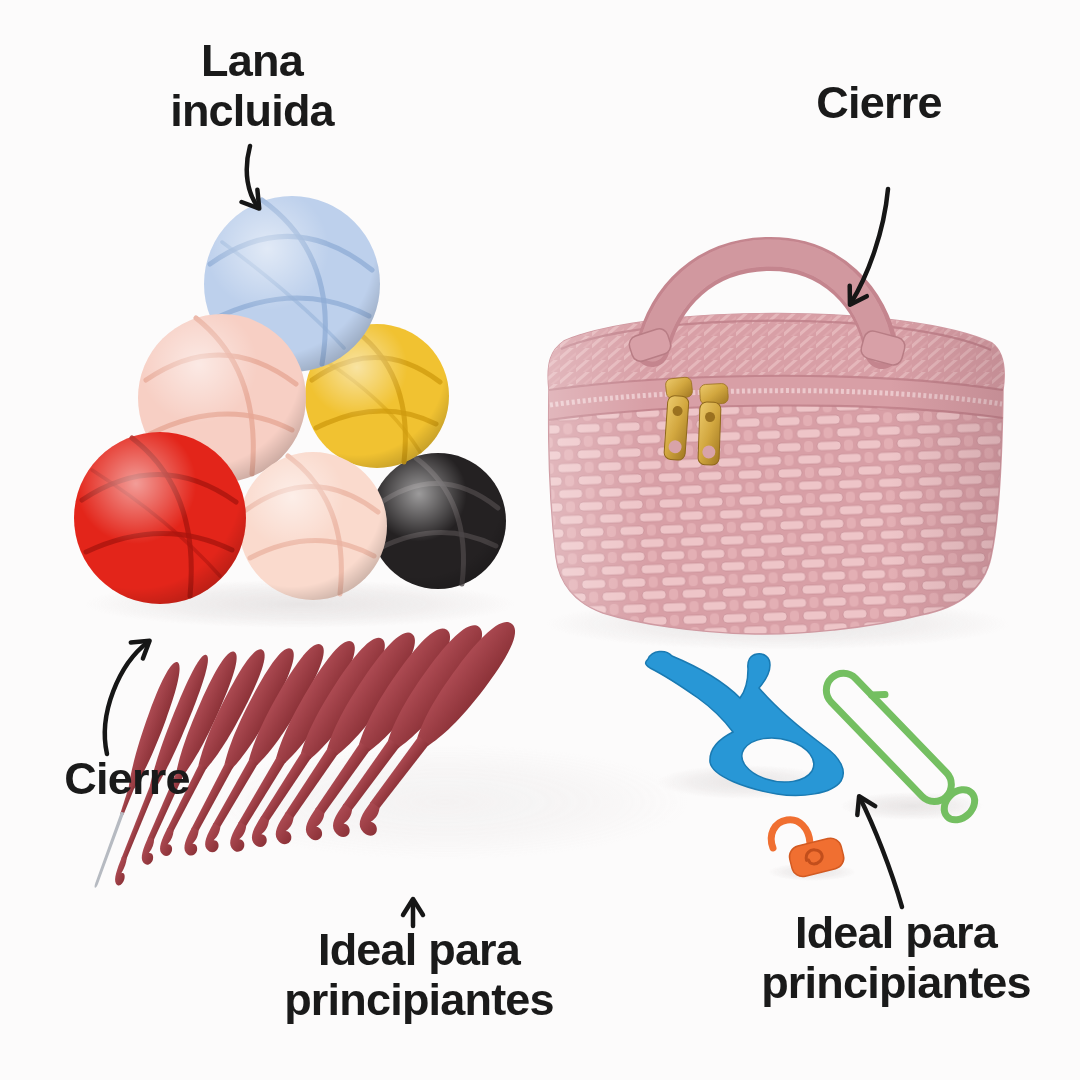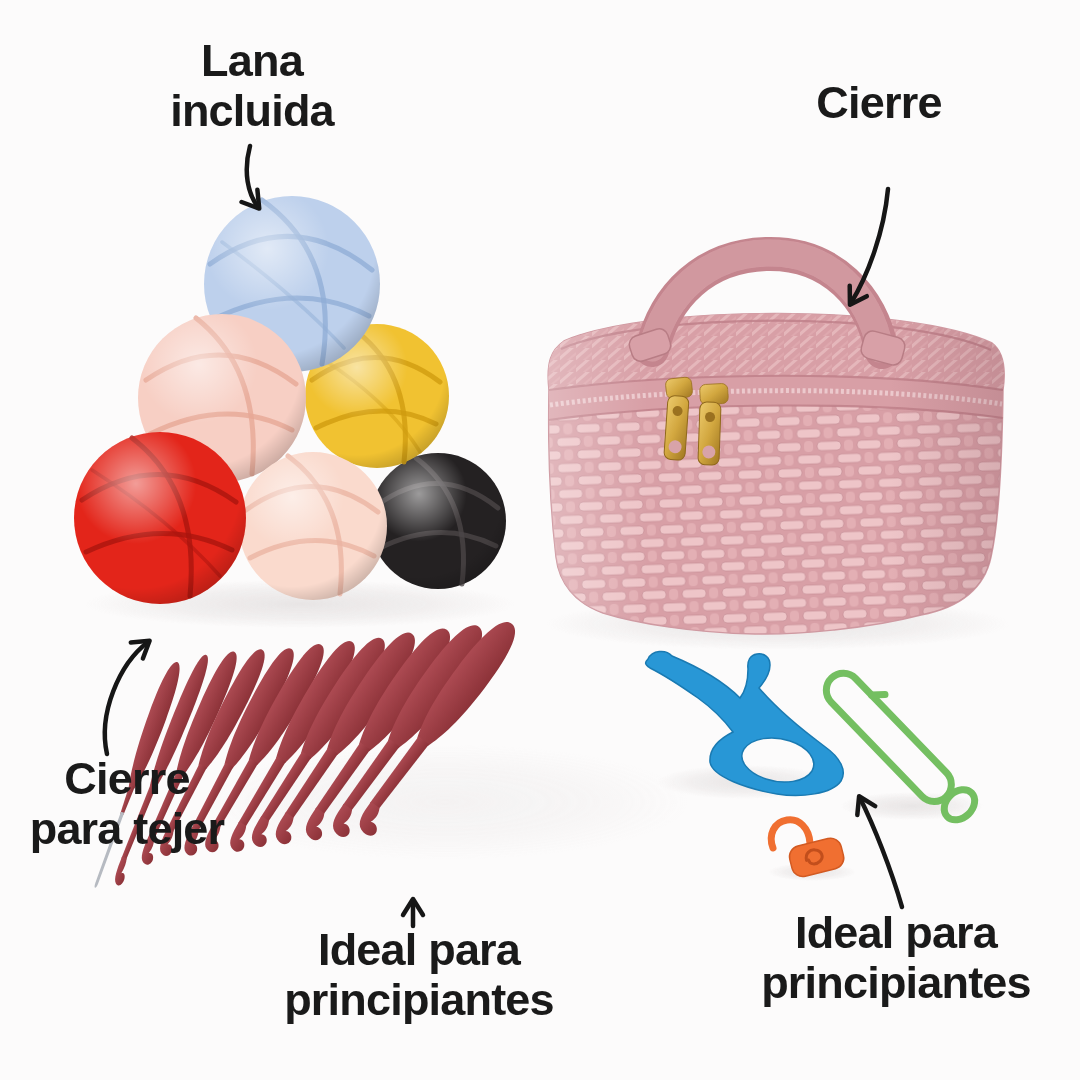--- a/index.html
+++ b/index.html
@@ -234,21 +234,20 @@
 <div class="labels" style="color: rgb(26, 26, 26);">
   <div class="label" style="left:252px;top:36px">
     <div>Lana</div>
     <div>incluida</div>
   </div>
   <div class="label" style="left:879px;top:78px">
     <div>Cierre</div>
   </div>
   <div class="label" style="left:127px;top:754px">
     <div>Cierre</div>
-    <div>para tejer</div>
   </div>
   <div class="label" style="left:419px;top:925px">
     <div>Ideal para</div>
     <div>principiantes</div>
   </div>
   <div class="label" style="left:896px;top:908px">
     <div>Ideal para</div>
     <div>principiantes</div>
   </div>
 </div>

